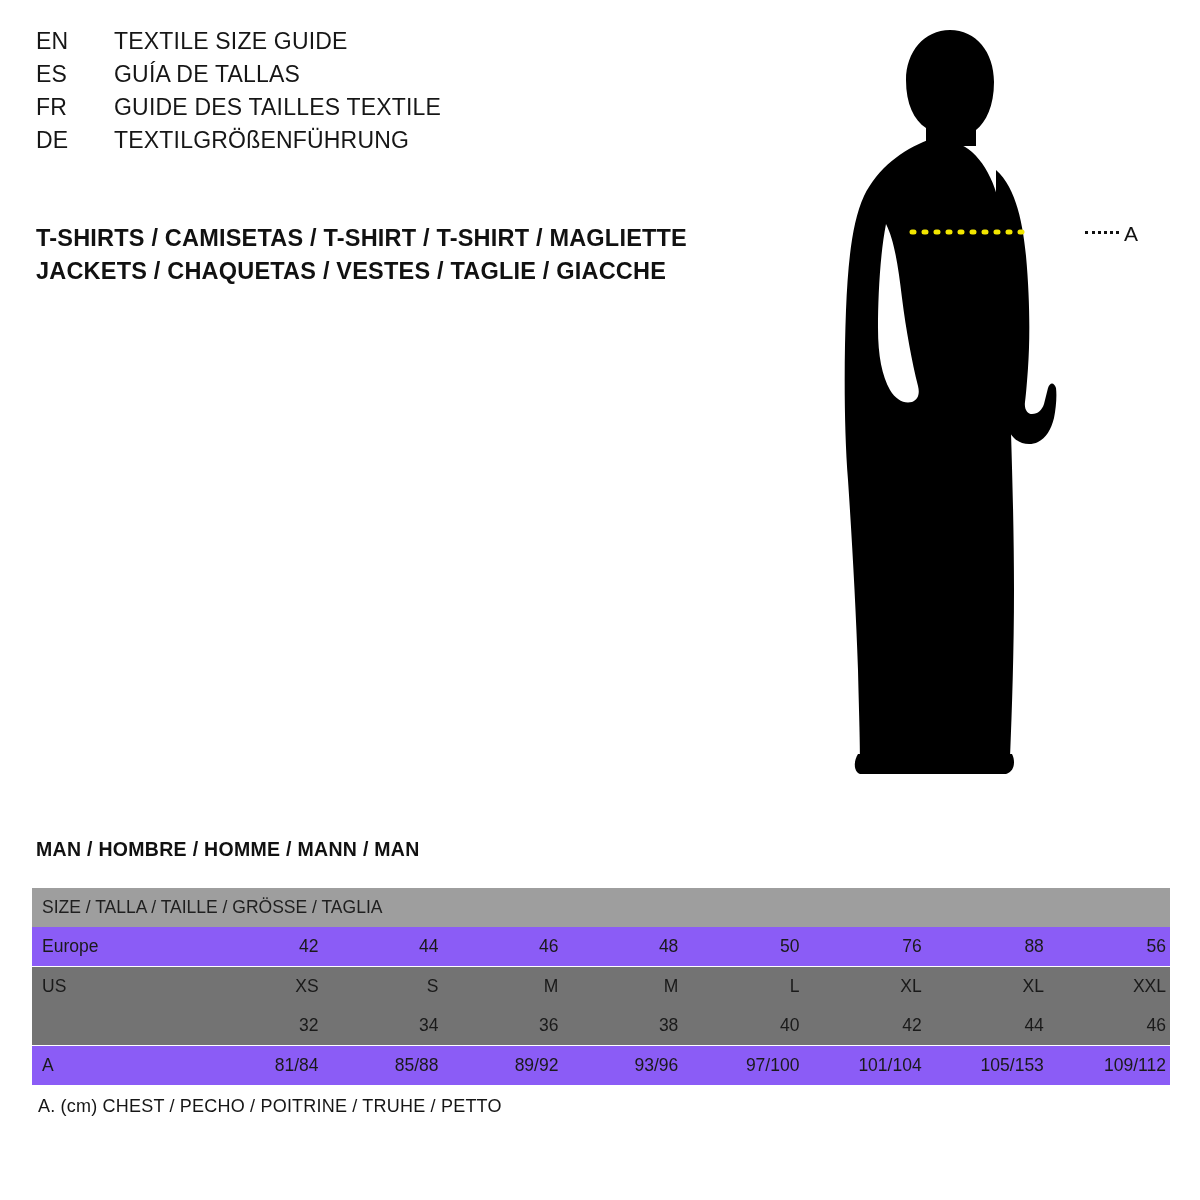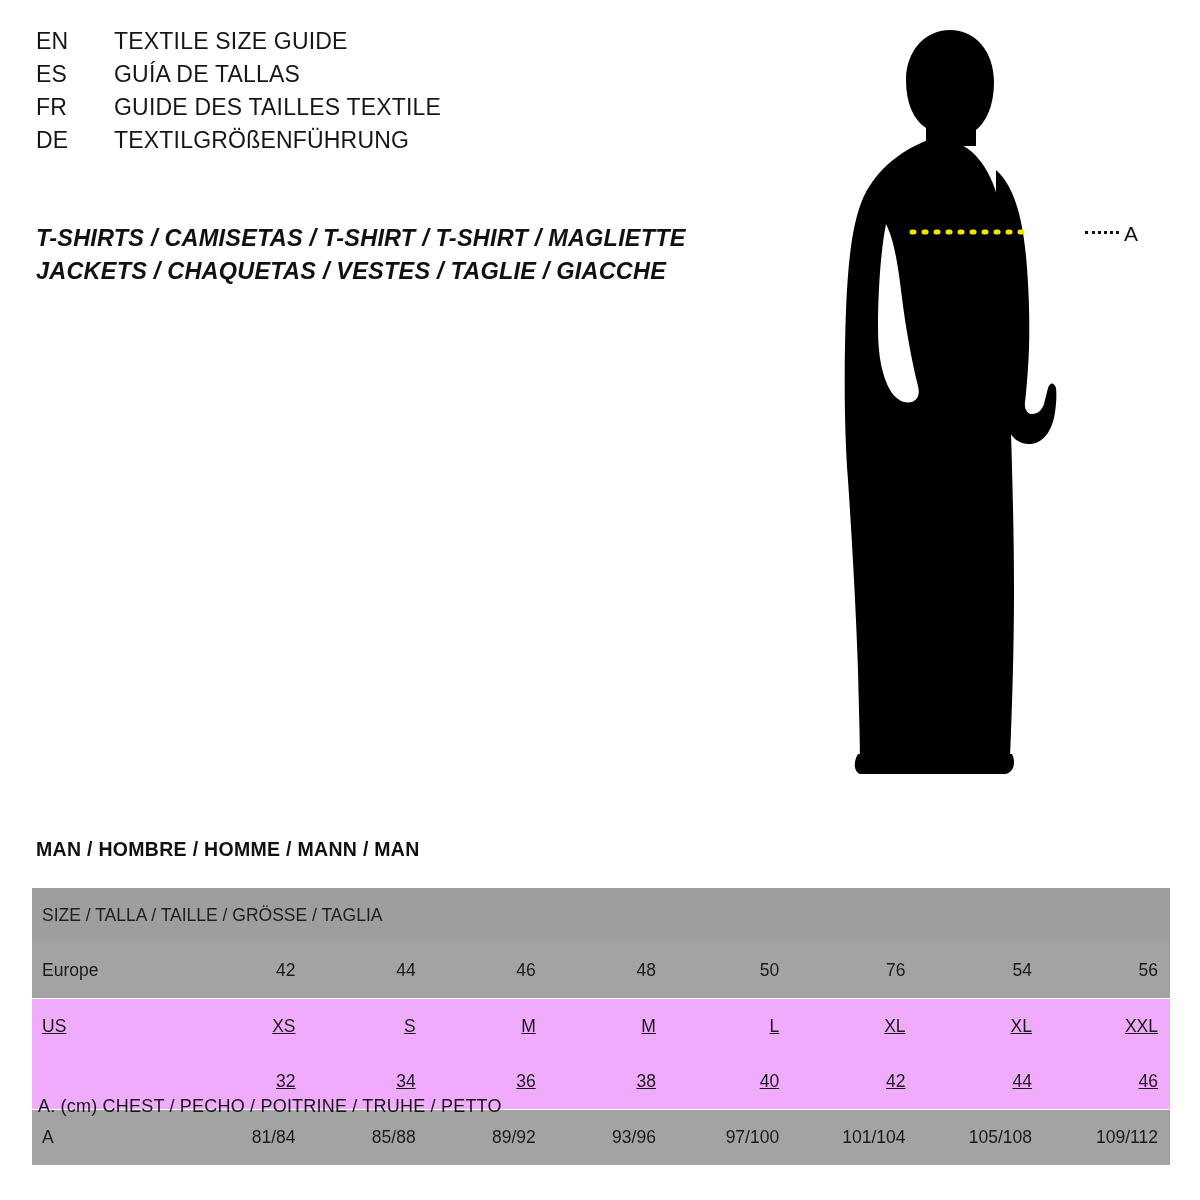--- a/index.html
+++ b/index.html
@@ -46,21 +46,20 @@
     letter-spacing: 0.2px;
     color: #161616;
     white-space: nowrap;
   }
 
   .garment-lines {
     position: absolute;
     left: 36px;
     top: 222px;
     width: 760px;
-    font-style: italic;
   }
   .garment-line {
     font-size: 23.5px;
     font-weight: bold;
     letter-spacing: 0.2px;
     line-height: 33px;
     color: #111111;
     white-space: nowrap;
   }
 
@@ -103,44 +102,43 @@
     position: absolute;
     left: 32px;
     top: 888px;
     width: 1138px;
     border-collapse: collapse;
     font-size: 17.5px;
     color: #1a1a1a;
   }
   table.size-table td {
     height: 31px;
-    padding: 12px;
+    padding: 4px;
     vertical-align: middle;
   }
   .col-label {
     width: 170px;
     padding-left: 10px !important;
     text-align: left;
   }
   .val {
     text-align: right;
     width: 121px;
   }
   .row-head td {
     background: #9e9e9e;
     font-size: 17.5px;
     color: #1f1f1f;
     height: 30px;
   }
   .row-light td {
-    background: #a3a3a3;
+    background: #8b5cf6;
   }
   .row-grey td {
-    background: #f0abfc;
-    text-decoration: underline;
+    background: #737373;
   }
   .row-sep td {
     border-top: 1px solid #ffffff;
   }
 
   .footnote {
     position: absolute;
     left: 38px;
     top: 1096px;
     font-size: 18px;
@@ -239,21 +237,21 @@
       </tr>
 
       <tr class="row-light">
         <td class="col-label">Europe</td>
         <td class="val">42</td>
         <td class="val">44</td>
         <td class="val">46</td>
         <td class="val">48</td>
         <td class="val">50</td>
         <td class="val">76</td>
-        <td class="val">54</td>
+        <td class="val">88</td>
         <td class="val">56</td>
       </tr>
 
       <tr class="row-grey row-sep">
         <td class="col-label">US</td>
         <td class="val">XS</td>
         <td class="val">S</td>
         <td class="val">M</td>
         <td class="val">M</td>
         <td class="val">L</td>
@@ -275,20 +273,20 @@
       </tr>
 
       <tr class="row-light row-sep">
         <td class="col-label">A</td>
         <td class="val">81/84</td>
         <td class="val">85/88</td>
         <td class="val">89/92</td>
         <td class="val">93/96</td>
         <td class="val">97/100</td>
         <td class="val">101/104</td>
-        <td class="val">105/108</td>
+        <td class="val">105/153</td>
         <td class="val">109/112</td>
       </tr>
     </tbody>
   </table>
 
   <div class="footnote">A. (cm) CHEST / PECHO / POITRINE / TRUHE / PETTO</div>
 </div>
 
 </body></html>

